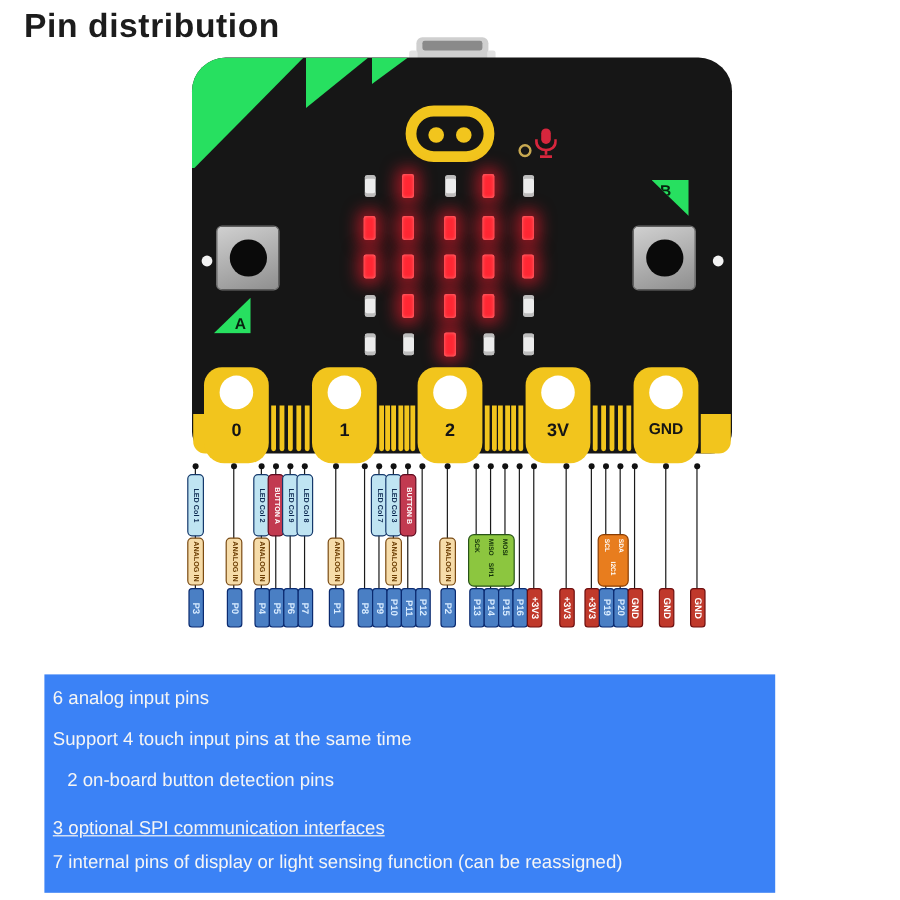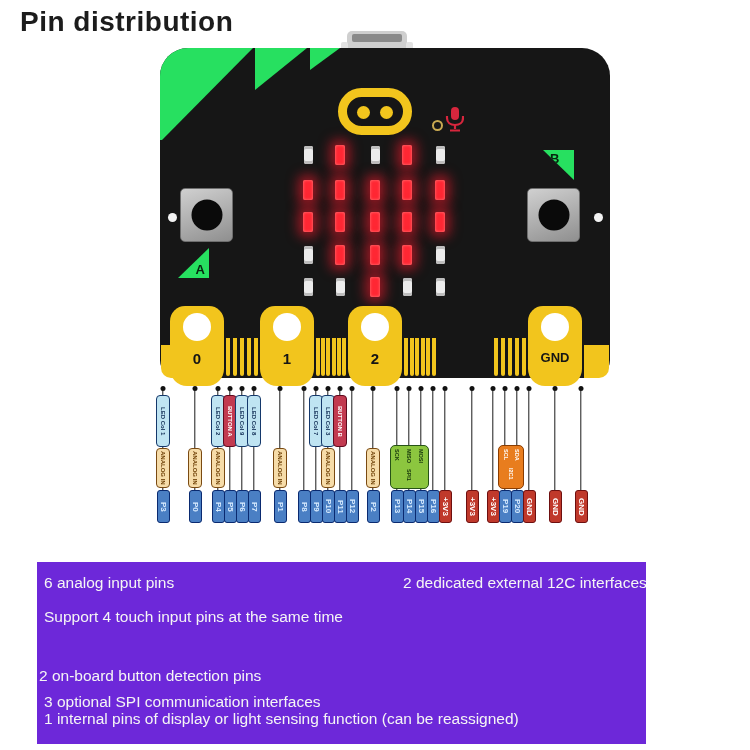--- a/index.html
+++ b/index.html
@@ -69,21 +69,21 @@
           border-radius:3px;box-sizing:border-box;font-weight:700;font-size:8px;}
   .pinbox.io{background:#4A7FC4;border:1px solid #0A2A70;color:#D9ECFF;}
   .pinbox.power{background:#C0392B;border:1px solid #6E0F0F;color:#ffffff;}
 
   .grp{position:absolute;top:60px;height:44px;border-radius:5px;box-sizing:border-box;z-index:5;}
   #spi-box{left:390px;width:39px;background:#8CC63F;border:1.5px solid #275317;color:#12300a;}
   #i2c-box{left:498px;width:26px;background:#E87D1E;border:1.5px solid #8A3C00;color:#ffffff;}
   .grp span{position:absolute;font-weight:700;font-size:5.5px;}
 
   
-  #features{left:37px;top:562px;width:676px;height:182px;background:#6d28d9;}
+  #features{left:37px;top:562px;width:676px;height:182px;background:#3b82f6;}
   .feat{position:absolute;color:#f5f5f5;font-size:15.5px;white-space:nowrap;}
 </style>
 </head>
 <body>
 
 <div id="stage">
 
   <div id="title" class="abs">Pin distribution</div>
 
   <div id="usb" class="abs">
@@ -166,20 +166,24 @@
         <div class="pad-label">0</div>
       </div>
       <div class="pad" style="left: 260px;">
         <div class="pad-hole"></div>
         <div class="pad-label">1</div>
       </div>
       <div class="pad" style="left: 348px;">
         <div class="pad-hole"></div>
         <div class="pad-label">2</div>
       </div>
+      <div class="pad" style="left: 438px;">
+        <div class="pad-hole"></div>
+        <div class="pad-label">3V</div>
+      </div>
       <div class="pad" style="left: 528px;">
         <div class="pad-hole"></div>
         <div class="pad-label" style="font-size: 13px;">GND</div>
       </div>
       <div class="stripe" style="left: 226px;"></div>
       <div class="stripe" style="left: 233px;"></div>
       <div class="stripe" style="left: 240px;"></div>
       <div class="stripe" style="left: 247px;"></div>
       <div class="stripe" style="left: 254px;"></div>
       <div class="stripe" style="left: 316px;"></div>
@@ -428,19 +432,18 @@
         <div class="c-dot"></div>
         <div class="pinbox power">
           <span class="vtext">GND</span>
         </div>
       </div>
     </div>
 
   <div id="features" class="abs">
       <div class="feat" style="left: 7px; top: 12px;">6 analog input pins</div>
       <div class="feat" style="left: 7px; top: 46px;">Support 4 touch input pins at the same time</div>
-      <div class="feat" style="left: 2px; top: 80px; margin-top: 25px;">2 on-board button detection pins</div>
-      <div class="feat" style="left: 7px; top: 131px;">3 optional SPI communication interfaces</div>
-      <div class="feat" style="left: 7px; top: 148px;">1 internal pins of display or light sensing function (can be reassigned)</div>
-      <div class="feat" style="left: 366px; top: 12px;">2 dedicated external 12C interfaces</div>
+      <div class="feat" style="left: 19px; top: 80px;">2 on-board button detection pins</div>
+      <div class="feat" style="left: 7px; top: 120px; text-decoration: underline;">3 optional SPI communication interfaces</div>
+      <div class="feat" style="left: 7px; top: 148px;">7 internal pins of display or light sensing function (can be reassigned)</div>
     </div>
 
 </div>
 
 </body></html>

